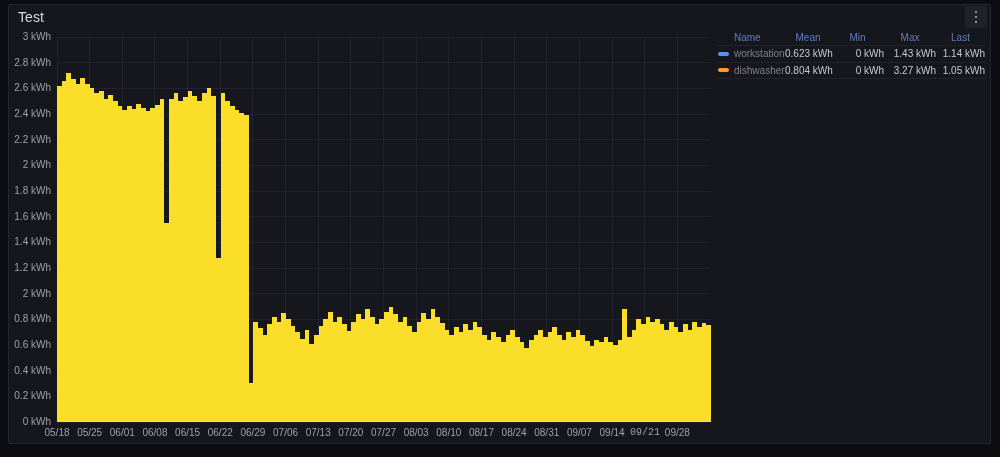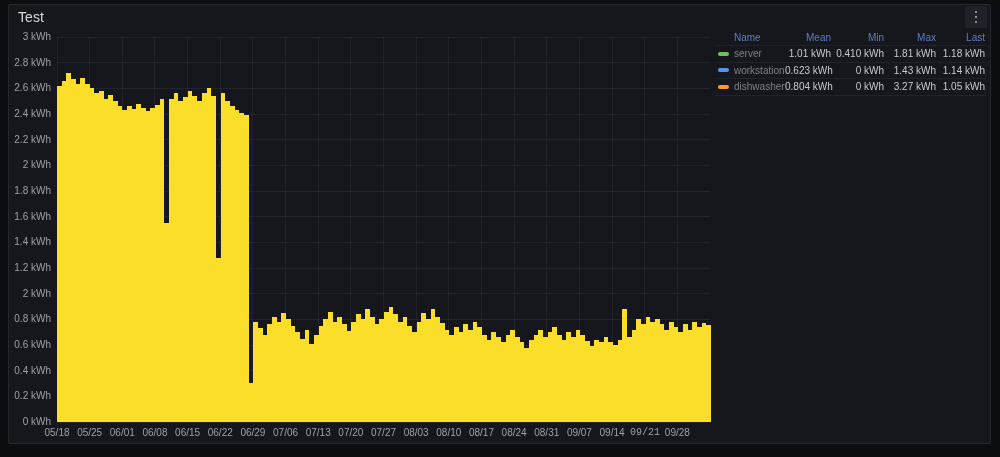--- a/index.html
+++ b/index.html
@@ -43,21 +43,21 @@
   }
   
   .legend{position:absolute;left:706px;top:25px;width:271px;font-size:10px;}
   .lrow{display:flex;align-items:center;border-bottom:1px solid rgba(204,204,220,.07);}
   .lrow.lhead{height:15px;font-weight:500;}
   .lrow.ldata{height:15.5px;}
   .c-name{width:70px;display:flex;align-items:center;box-sizing:border-box;padding-left:3px;overflow:hidden;white-space:nowrap;}
   .lhead .c-name{padding-left:19px;}
   .c-mean{width:46px;}.c-min{width:53px;}.c-max{width:52px;}.c-last{width:49px;}
   .c-val{text-align:right;color:#c8c9ce;white-space:nowrap;}
-  .lhead .c-val{text-align:right;color:inherit;}
+  .lhead .c-val{text-align:center;color:inherit;}
   .swatch{display:inline-block;width:11px;height:4px;border-radius:2px;margin-right:5px;flex:none;}
   .series-name{cursor:pointer;}
   .name-dim{color:#7d8087;}
   .name-bright{color:#dcdde0;}
 </style>
 </head>
 <body>
 
 <div class="page">
   <section class="panel">
@@ -299,30 +299,20 @@
       <div class="lrow lhead" id="legend-head">
           <div class="c-name" style="color: rgb(95, 124, 195);">Name</div>
           <div class="c-mean c-val" style="color: rgb(95, 124, 195);">Mean</div>
           <div class="c-min c-val" style="color: rgb(95, 124, 195);">Min</div>
           <div class="c-max c-val" style="color: rgb(95, 124, 195);">Max</div>
           <div class="c-last c-val" style="color: rgb(95, 124, 195);">Last</div>
         </div>
       <div id="legend-rows">
           <div class="lrow ldata">
             <div class="c-name series-name name-dim">
-              <span class="swatch" style="background: rgb(115, 191, 105);"></span>
-              <span>server</span>
-            </div>
-            <div class="c-mean c-val">1.01 kWh</div>
-            <div class="c-min c-val">0.410 kWh</div>
-            <div class="c-max c-val">1.81 kWh</div>
-            <div class="c-last c-val">1.18 kWh</div>
-          </div>
-          <div class="lrow ldata">
-            <div class="c-name series-name name-dim">
               <span class="swatch" style="background: rgb(87, 148, 242);"></span>
               <span>workstation</span>
             </div>
             <div class="c-mean c-val">0.623 kWh</div>
             <div class="c-min c-val">0 kWh</div>
             <div class="c-max c-val">1.43 kWh</div>
             <div class="c-last c-val">1.14 kWh</div>
           </div>
           <div class="lrow ldata">
             <div class="c-name series-name name-dim">

